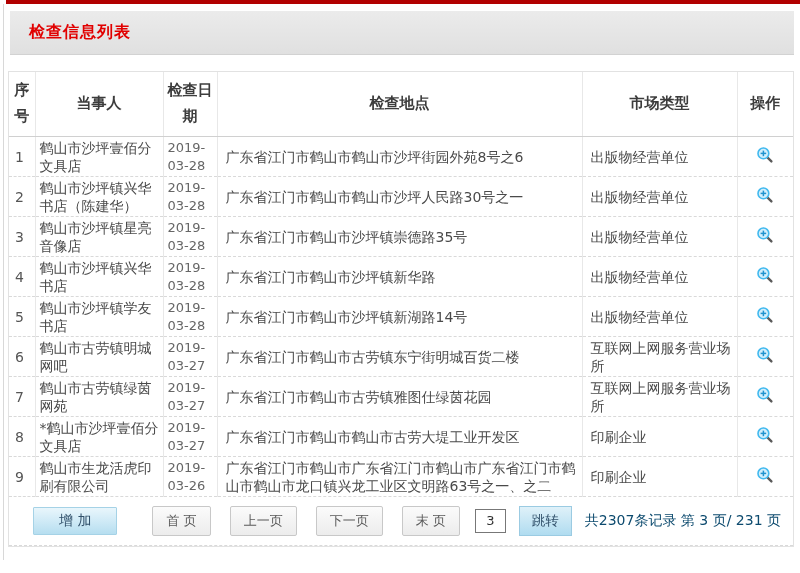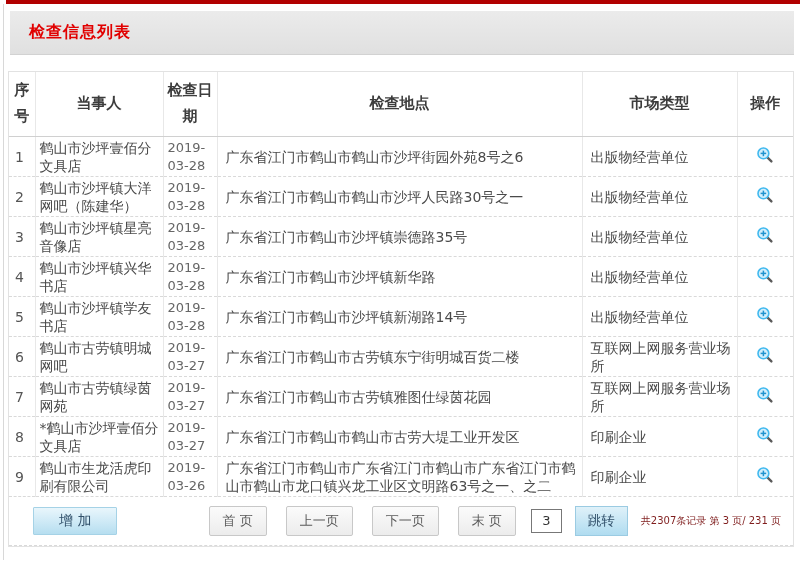--- a/index.html
+++ b/index.html
@@ -48,21 +48,21 @@
     cursor:pointer; border-radius:1px; font-family:inherit; }
   .pager { margin-left:auto; display:flex; align-items:center; }
   .btn { background:linear-gradient(#fbfbfb,#ececec); border:1px solid #c8c8c8;
     color:#5a5a5a; font-size:13px; padding:5px 13px; margin-left:19px; cursor:pointer;
     border-radius:2px; font-family:inherit; }
   .page-input { width:31px; height:24px; margin-left:15px; border:1px solid #777;
     text-align:center; font-size:13px; color:#333; font-family:inherit; }
   .jump { margin-left:13px; background:linear-gradient(#dff1f9,#b0dcf0);
     border:1px solid #9bcbe2; color:#31506a; font-size:13.5px; padding:5px 12px;
     cursor:pointer; font-family:inherit; }
-  .summary { margin:0 4px 0 13px; font-size:10px; color:#7f1d1d; white-space:nowrap; }
+  .summary { margin:0 4px 0 13px; font-size:14px; color:#0c4a6e; white-space:nowrap; }
 </style>
 </head>
 <body>
 
 <div class="left-line"></div>
 <div class="top-red-bar"></div>
 
 <div class="title-bar">
   <h1>检查信息列表</h1>
 </div>
@@ -101,21 +101,21 @@
           <circle cx="7.4" cy="7.4" r="5.4" fill="#d2effd" stroke="#41b9ef" stroke-width="1.6"></circle>
           <line x1="7.4" y1="4.6" x2="7.4" y2="10.2" stroke="#1f93cf" stroke-width="1.5"></line>
           <line x1="4.6" y1="7.4" x2="10.2" y2="7.4" stroke="#1f93cf" stroke-width="1.5"></line>
         </svg>
       </a>
     </td>
   </tr>
 
   <tr>
     <td class="col-no">2</td>
-    <td class="col-party">鹤山市沙坪镇大洋网吧（陈建华）</td>
+    <td class="col-party">鹤山市沙坪镇兴华书店（陈建华）</td>
     <td class="col-date">2019-03-28</td>
     <td class="col-loc">广东省江门市鹤山市鹤山市沙坪人民路30号之一</td>
     <td class="col-type">出版物经营单位</td>
     <td class="col-op">
       <a class="view-link">
         <svg width="18" height="18" viewBox="0 0 18 18">
           <line x1="11.6" y1="11.6" x2="15.4" y2="15.4" stroke="#5a5a5a" stroke-width="2.4" stroke-linecap="round"></line>
           <circle cx="7.4" cy="7.4" r="5.4" fill="#d2effd" stroke="#41b9ef" stroke-width="1.6"></circle>
           <line x1="7.4" y1="4.6" x2="7.4" y2="10.2" stroke="#1f93cf" stroke-width="1.5"></line>
           <line x1="4.6" y1="7.4" x2="10.2" y2="7.4" stroke="#1f93cf" stroke-width="1.5"></line>

